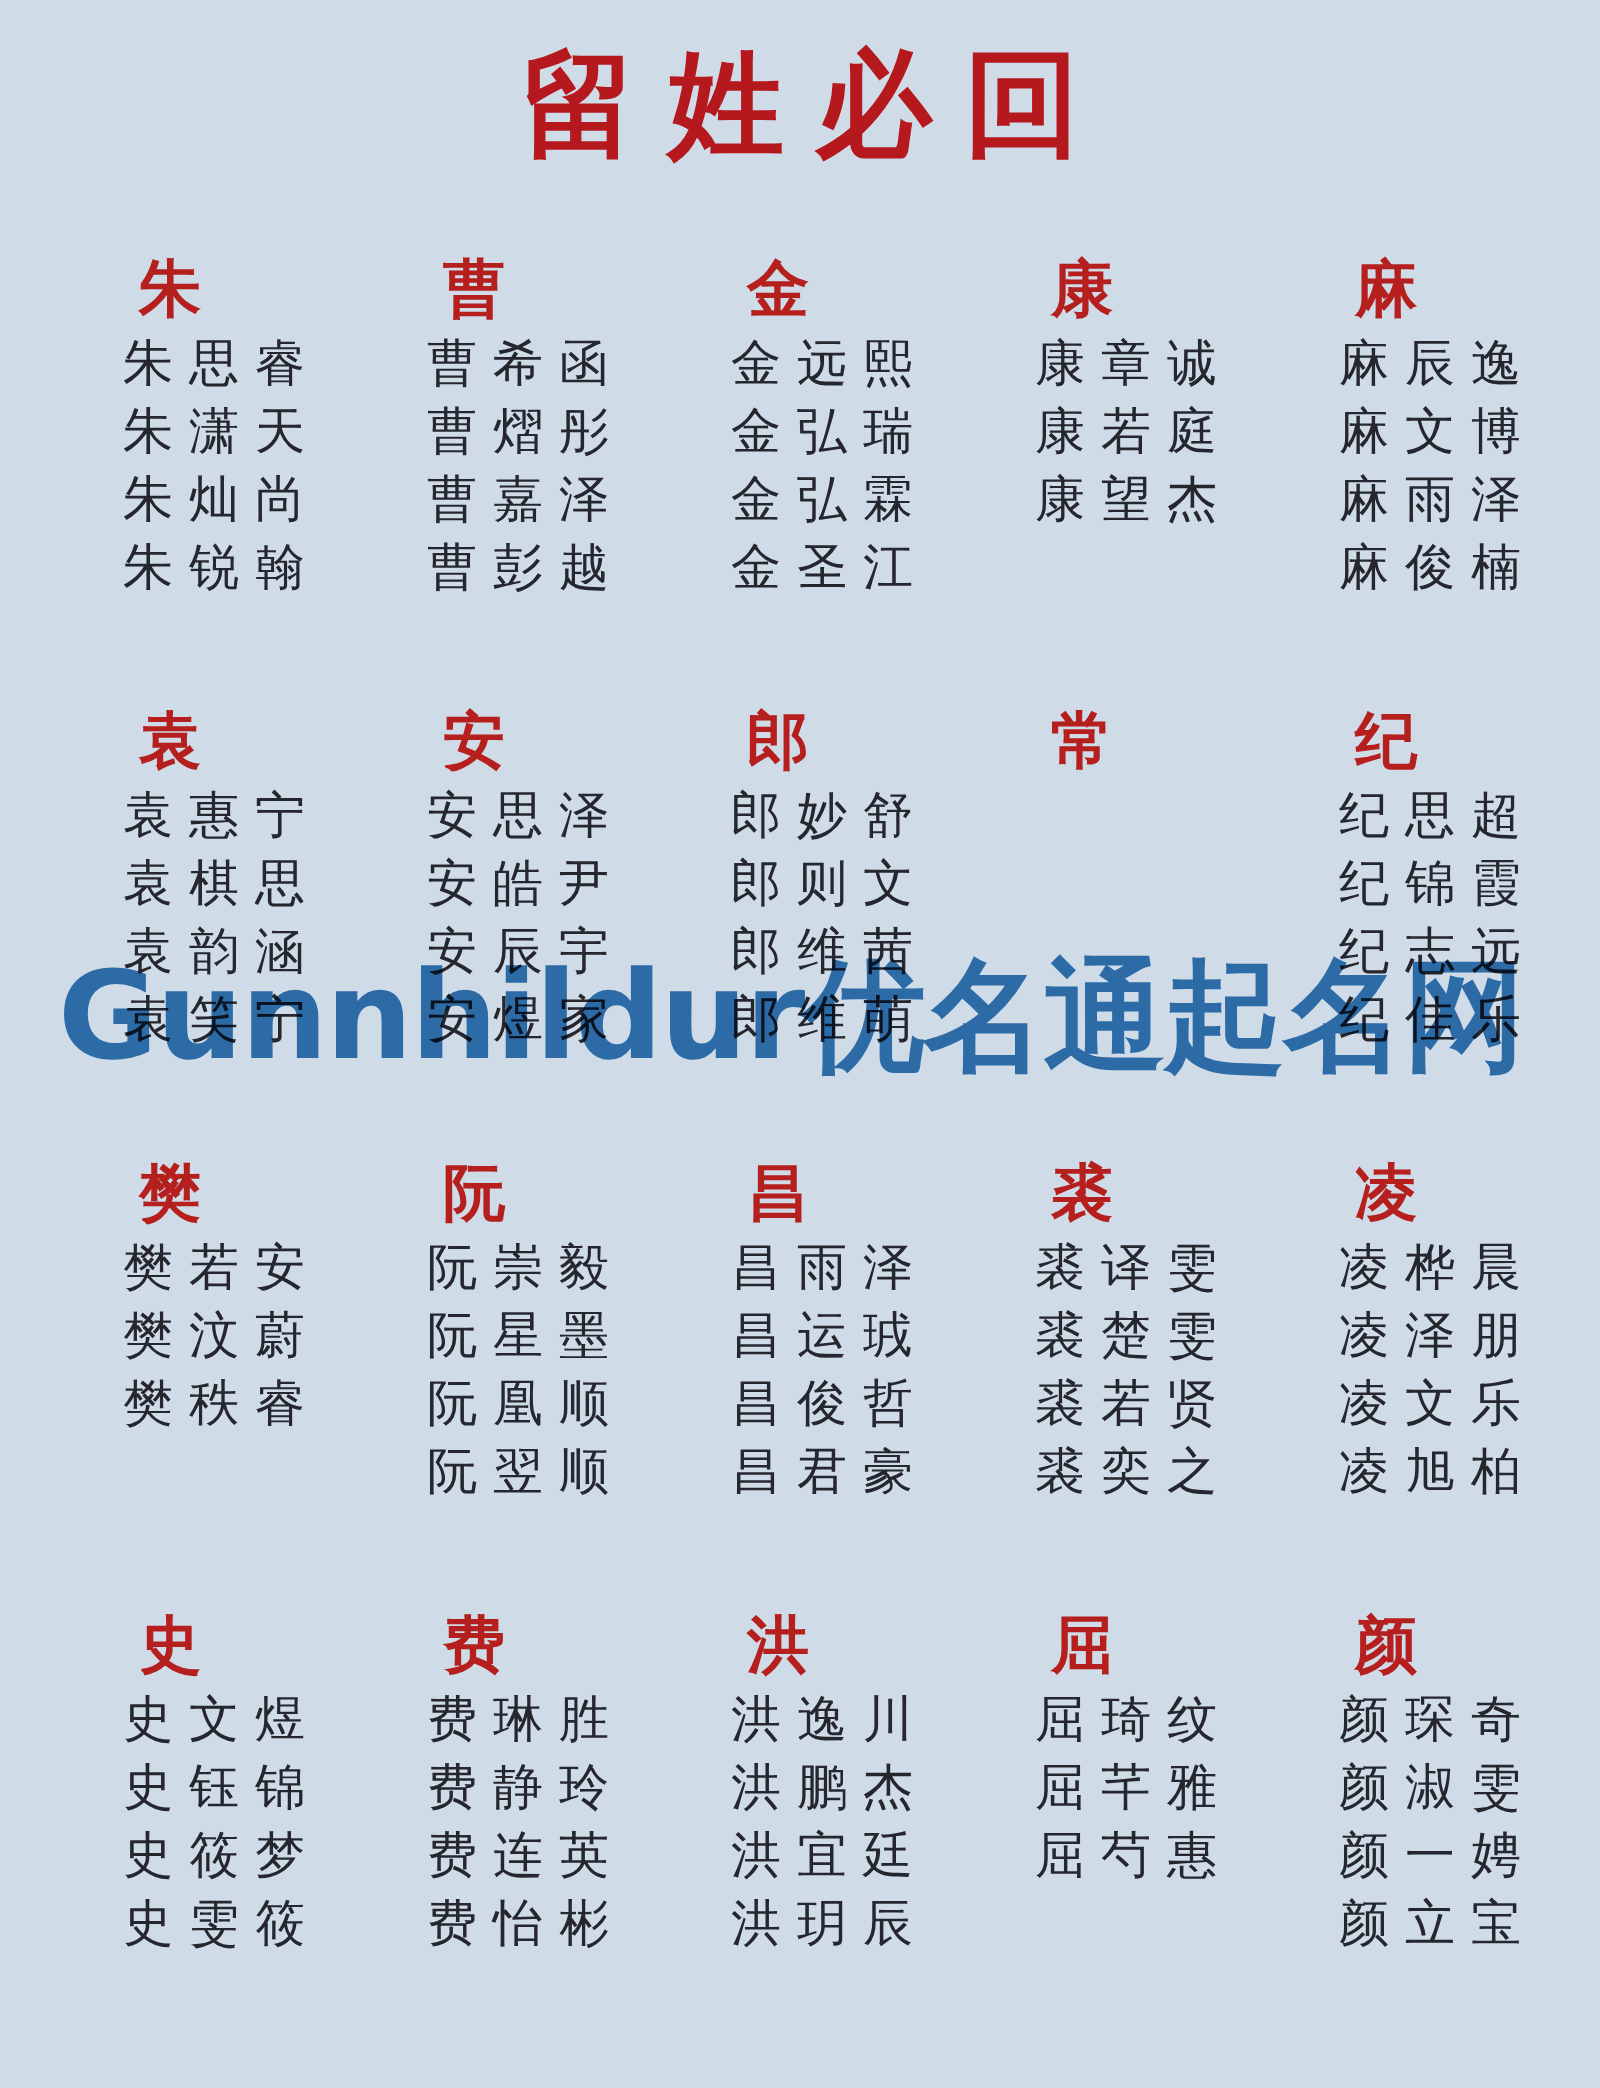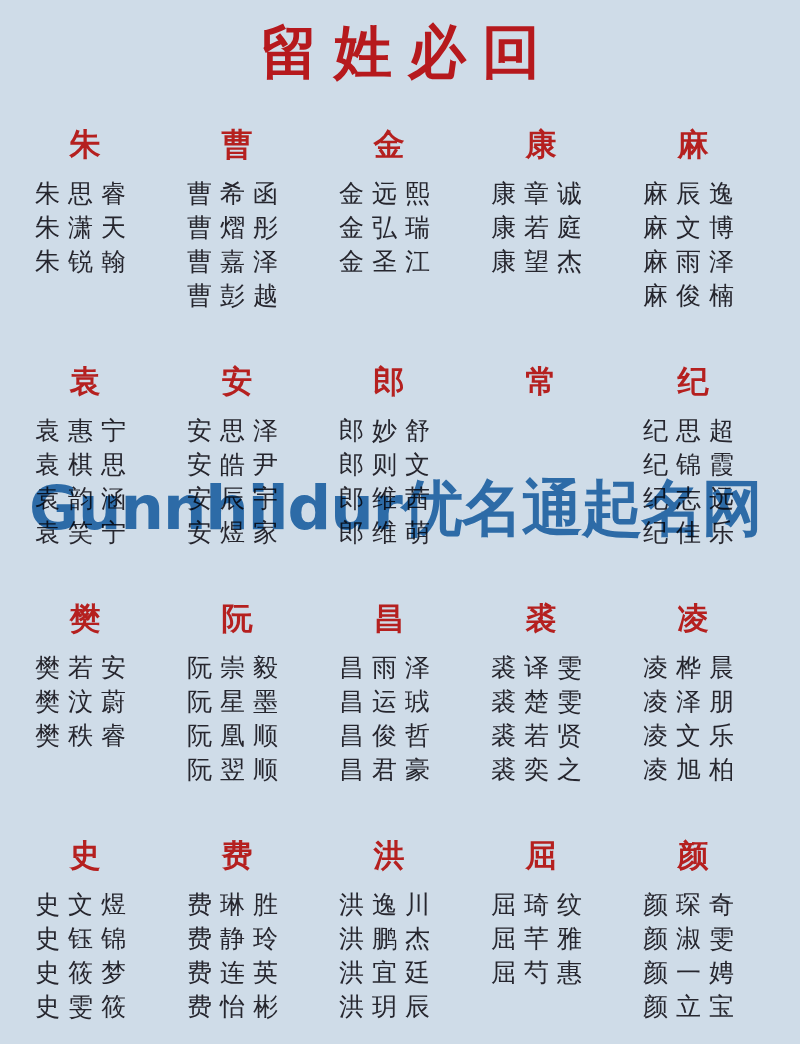--- a/index.html
+++ b/index.html
@@ -26,21 +26,21 @@
   .section:first-child { margin-top:34px; }
   .group { width:152px; flex:0 0 152px; }
   .surname {
     width:100px;
     text-align:center;
     font-size:31px;
     font-weight:bold;
     color:#b5201f;
     line-height:38px;
   }
-  .names { margin-top:13px; }
+  .names { margin-top:2px;text-align:center; }
   .name {
     font-size:25px;
     color:#26262e;
     letter-spacing:8px;
     line-height:34px;
     white-space:nowrap;
     font-weight:500;
   }
   .watermark {
     position:absolute;
@@ -63,37 +63,39 @@
 
 <div class="page">
   <h1 class="page-title">留姓必回</h1>
   <div class="sections">
       <div class="section">
         <div class="group">
           <div class="surname">朱</div>
           <div class="names">
             <div class="name">朱思睿</div>
             <div class="name">朱潇天</div>
+            <div class="name">朱灿尚</div>
             <div class="name">朱锐翰</div>
           </div>
         </div>
         <div class="group">
           <div class="surname">曹</div>
           <div class="names">
             <div class="name">曹希函</div>
             <div class="name">曹熠彤</div>
             <div class="name">曹嘉泽</div>
             <div class="name">曹彭越</div>
           </div>
         </div>
         <div class="group">
           <div class="surname">金</div>
           <div class="names">
             <div class="name">金远熙</div>
             <div class="name">金弘瑞</div>
+            <div class="name">金弘霖</div>
             <div class="name">金圣江</div>
           </div>
         </div>
         <div class="group">
           <div class="surname">康</div>
           <div class="names">
             <div class="name">康章诚</div>
             <div class="name">康若庭</div>
             <div class="name">康望杰</div>
           </div>

